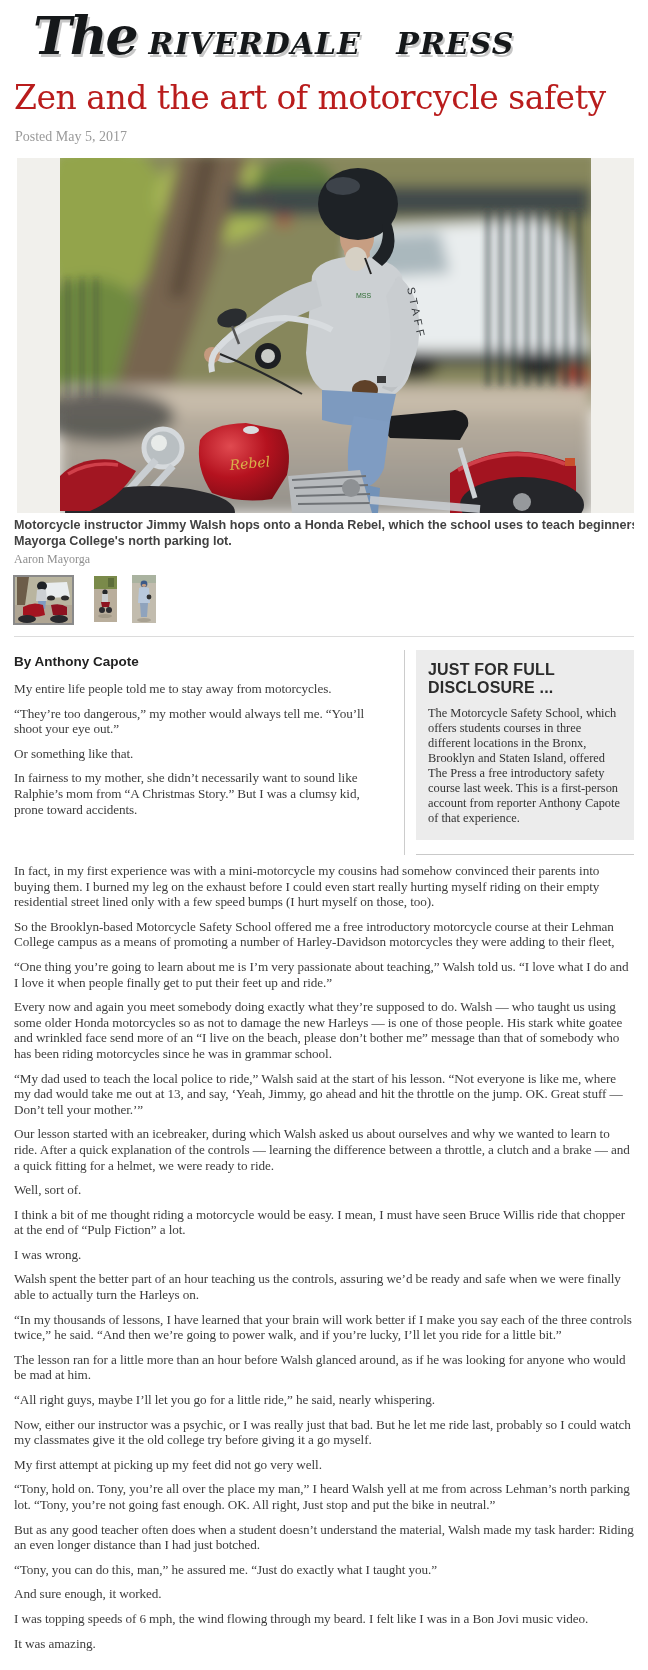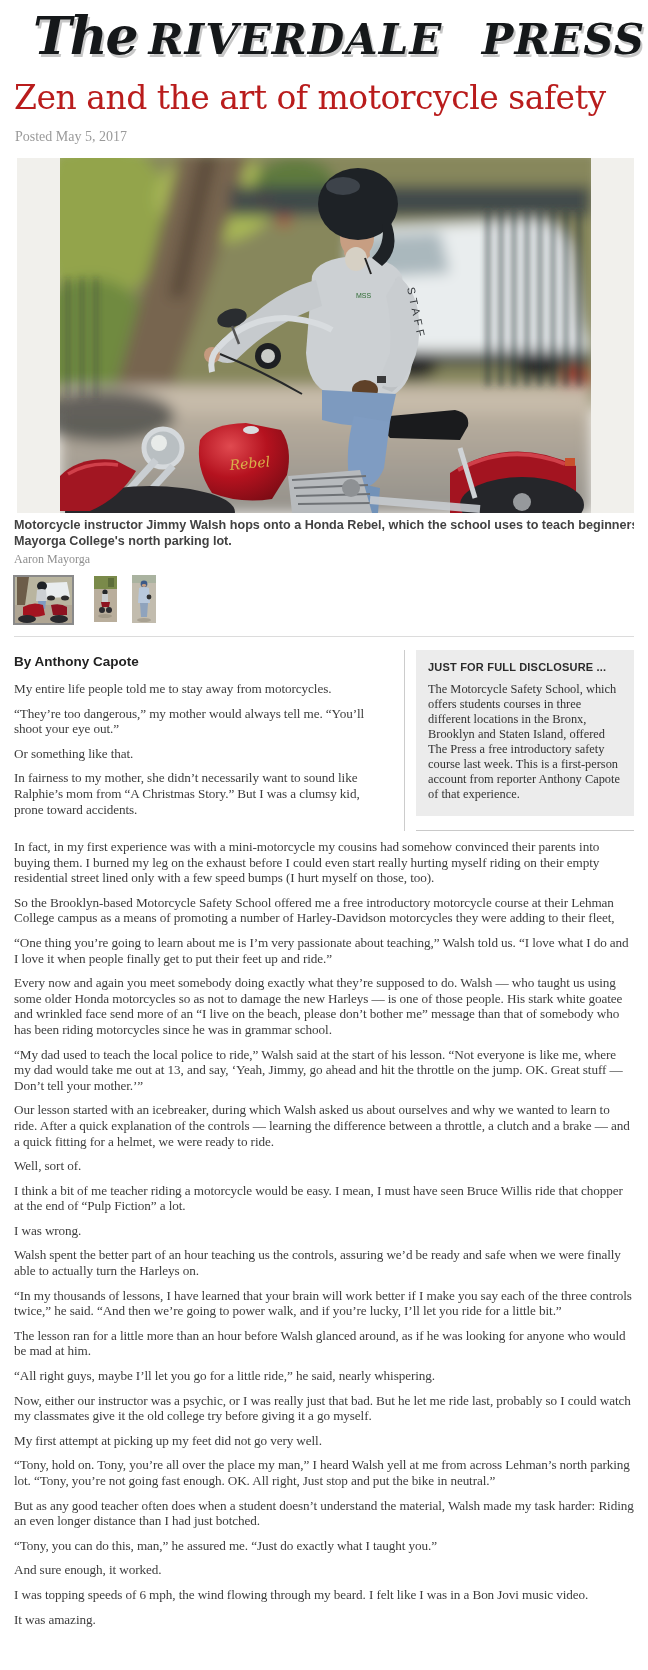--- a/index.html
+++ b/index.html
@@ -2,21 +2,21 @@
 <html><head>
 <meta charset="utf-8">
 <style>
   html,body{margin:0;padding:0;}
   body{width:648px;height:1670px;overflow:hidden;background:#fff;position:relative;}
 
   .masthead{padding:5px 0 0 8px;white-space:nowrap;}
   .masthead-line{font-family:"DejaVu Serif",serif;font-style:italic;font-weight:bold;
     color:#15181a;text-shadow:2px 3px 0 rgba(0,0,0,0.22);}
   .masthead-the{font-size:52px;letter-spacing:-2px;margin-right:12px;margin-left:25px;}
-  .masthead-name{font-size:42px;letter-spacing:1px;word-spacing:24px;}
+  .masthead-name{font-size:30px;letter-spacing:1px;word-spacing:24px;}
 
   .article-title{margin:12px 0 0 14px;font-family:"DejaVu Serif",serif;font-weight:normal;
     font-size:33px;color:#b91c1c;letter-spacing:-0.5px;line-height:40px;}
   .posted{margin:11px 0 0 15px;font-family:"Liberation Serif",serif;font-size:14px;color:#9a9a9a;}
 
   .photo-frame{margin:13px 0 0 17px;width:617px;height:355px;background:#f1f0ec;
     display:flex;justify-content:center;overflow:hidden;}
   .photo-frame svg{width:531px;height:355px;display:block;}
 
   .caption{margin:4px 14px 0 14px;font-family:"Liberation Sans",sans-serif;font-size:12.6px;
@@ -37,21 +37,21 @@
   .left-col{width:376px;flex:none;padding-right:14px;}
   .right-col{flex:1;border-left:1px solid #ccc;padding-left:11px;}
 
   .byline{font-family:"Liberation Sans",sans-serif;font-weight:bold;font-size:13.5px;
     color:#222;margin:4px 0 12px;}
 
   .para{font-family:"Liberation Serif",serif;font-size:13.2px;line-height:15.6px;
     letter-spacing:-0.1px;color:#3d3d3d;margin:0 0 9px;}
 
   .box{background:#ececec;padding:11px 12px 14px;}
-  .box-title{font-family:"Liberation Sans",sans-serif;font-weight:bold;font-size:11px;
+  .box-title{font-family:"Liberation Sans",sans-serif;font-weight:bold;font-size:16px;
     color:#2b2b2b;margin:0 0 9px;letter-spacing:0.2px;}
   .box-body{font-family:"Liberation Serif",serif;font-size:12.4px;line-height:15px;color:#333;}
   .sidebar-divider{margin:14px 0 0;border:none;border-top:1px solid #c9c9c9;height:0;}
 
   .fullwidth{margin:8px 14px 0 14px;}
 </style>
 </head>
 <body>
 
 <div class="masthead">
@@ -256,21 +256,21 @@
 </div>
 
 <div class="fullwidth">
     <p class="para">In fact, in my first experience was with a mini-motorcycle my cousins had somehow convinced their parents into buying them. I burned my leg on the exhaust before I could even start really hurting myself riding on their empty residential street lined only with a few speed bumps (I hurt myself on those, too).</p>
     <p class="para">So the Brooklyn-based Motorcycle Safety School offered me a free introductory motorcycle course at their Lehman College campus as a means of promoting a number of Harley-Davidson motorcycles they were adding to their fleet,</p>
     <p class="para">“One thing you’re going to learn about me is I’m very passionate about teaching,” Walsh told us. “I love what I do and I love it when people finally get to put their feet up and ride.”</p>
     <p class="para">Every now and again you meet somebody doing exactly what they’re supposed to do. Walsh — who taught us using some older Honda motorcycles so as not to damage the new Harleys — is one of those people. His stark white goatee and wrinkled face send more of an “I live on the beach, please don’t bother me” message than that of somebody who has been riding motorcycles since he was in grammar school.</p>
     <p class="para">“My dad used to teach the local police to ride,” Walsh said at the start of his lesson. “Not everyone is like me, where my dad would take me out at 13, and say, ‘Yeah, Jimmy, go ahead and hit the throttle on the jump. OK. Great stuff — Don’t tell your mother.’”</p>
     <p class="para">Our lesson started with an icebreaker, during which Walsh asked us about ourselves and why we wanted to learn to ride. After a quick explanation of the controls — learning the difference between a throttle, a clutch and a brake — and a quick fitting for a helmet, we were ready to ride.</p>
     <p class="para">Well, sort of.</p>
-    <p class="para">I think a bit of me teacher riding a motorcycle would be easy. I mean, I must have seen Bruce Willis ride that chopper at the end of “Pulp Fiction” a lot.</p>
+    <p class="para">I think a bit of me thought riding a motorcycle would be easy. I mean, I must have seen Bruce Willis ride that chopper at the end of “Pulp Fiction” a lot.</p>
     <p class="para">I was wrong.</p>
     <p class="para">Walsh spent the better part of an hour teaching us the controls, assuring we’d be ready and safe when we were finally able to actually turn the Harleys on.</p>
     <p class="para">“In my thousands of lessons, I have learned that your brain will work better if I make you say each of the three controls twice,” he said. “And then we’re going to power walk, and if you’re lucky, I’ll let you ride for a little bit.”</p>
     <p class="para">The lesson ran for a little more than an hour before Walsh glanced around, as if he was looking for anyone who would be mad at him.</p>
     <p class="para">“All right guys, maybe I’ll let you go for a little ride,” he said, nearly whispering.</p>
     <p class="para">Now, either our instructor was a psychic, or I was really just that bad. But he let me ride last, probably so I could watch my classmates give it the old college try before giving it a go myself.</p>
     <p class="para">My first attempt at picking up my feet did not go very well.</p>
     <p class="para">“Tony, hold on. Tony, you’re all over the place my man,” I heard Walsh yell at me from across Lehman’s north parking lot. “Tony, you’re not going fast enough. OK. All right, Just stop and put the bike in neutral.”</p>
     <p class="para">But as any good teacher often does when a student doesn’t understand the material, Walsh made my task harder: Riding an even longer distance than I had just botched.</p>
     <p class="para">“Tony, you can do this, man,” he assured me. “Just do exactly what I taught you.”</p>

